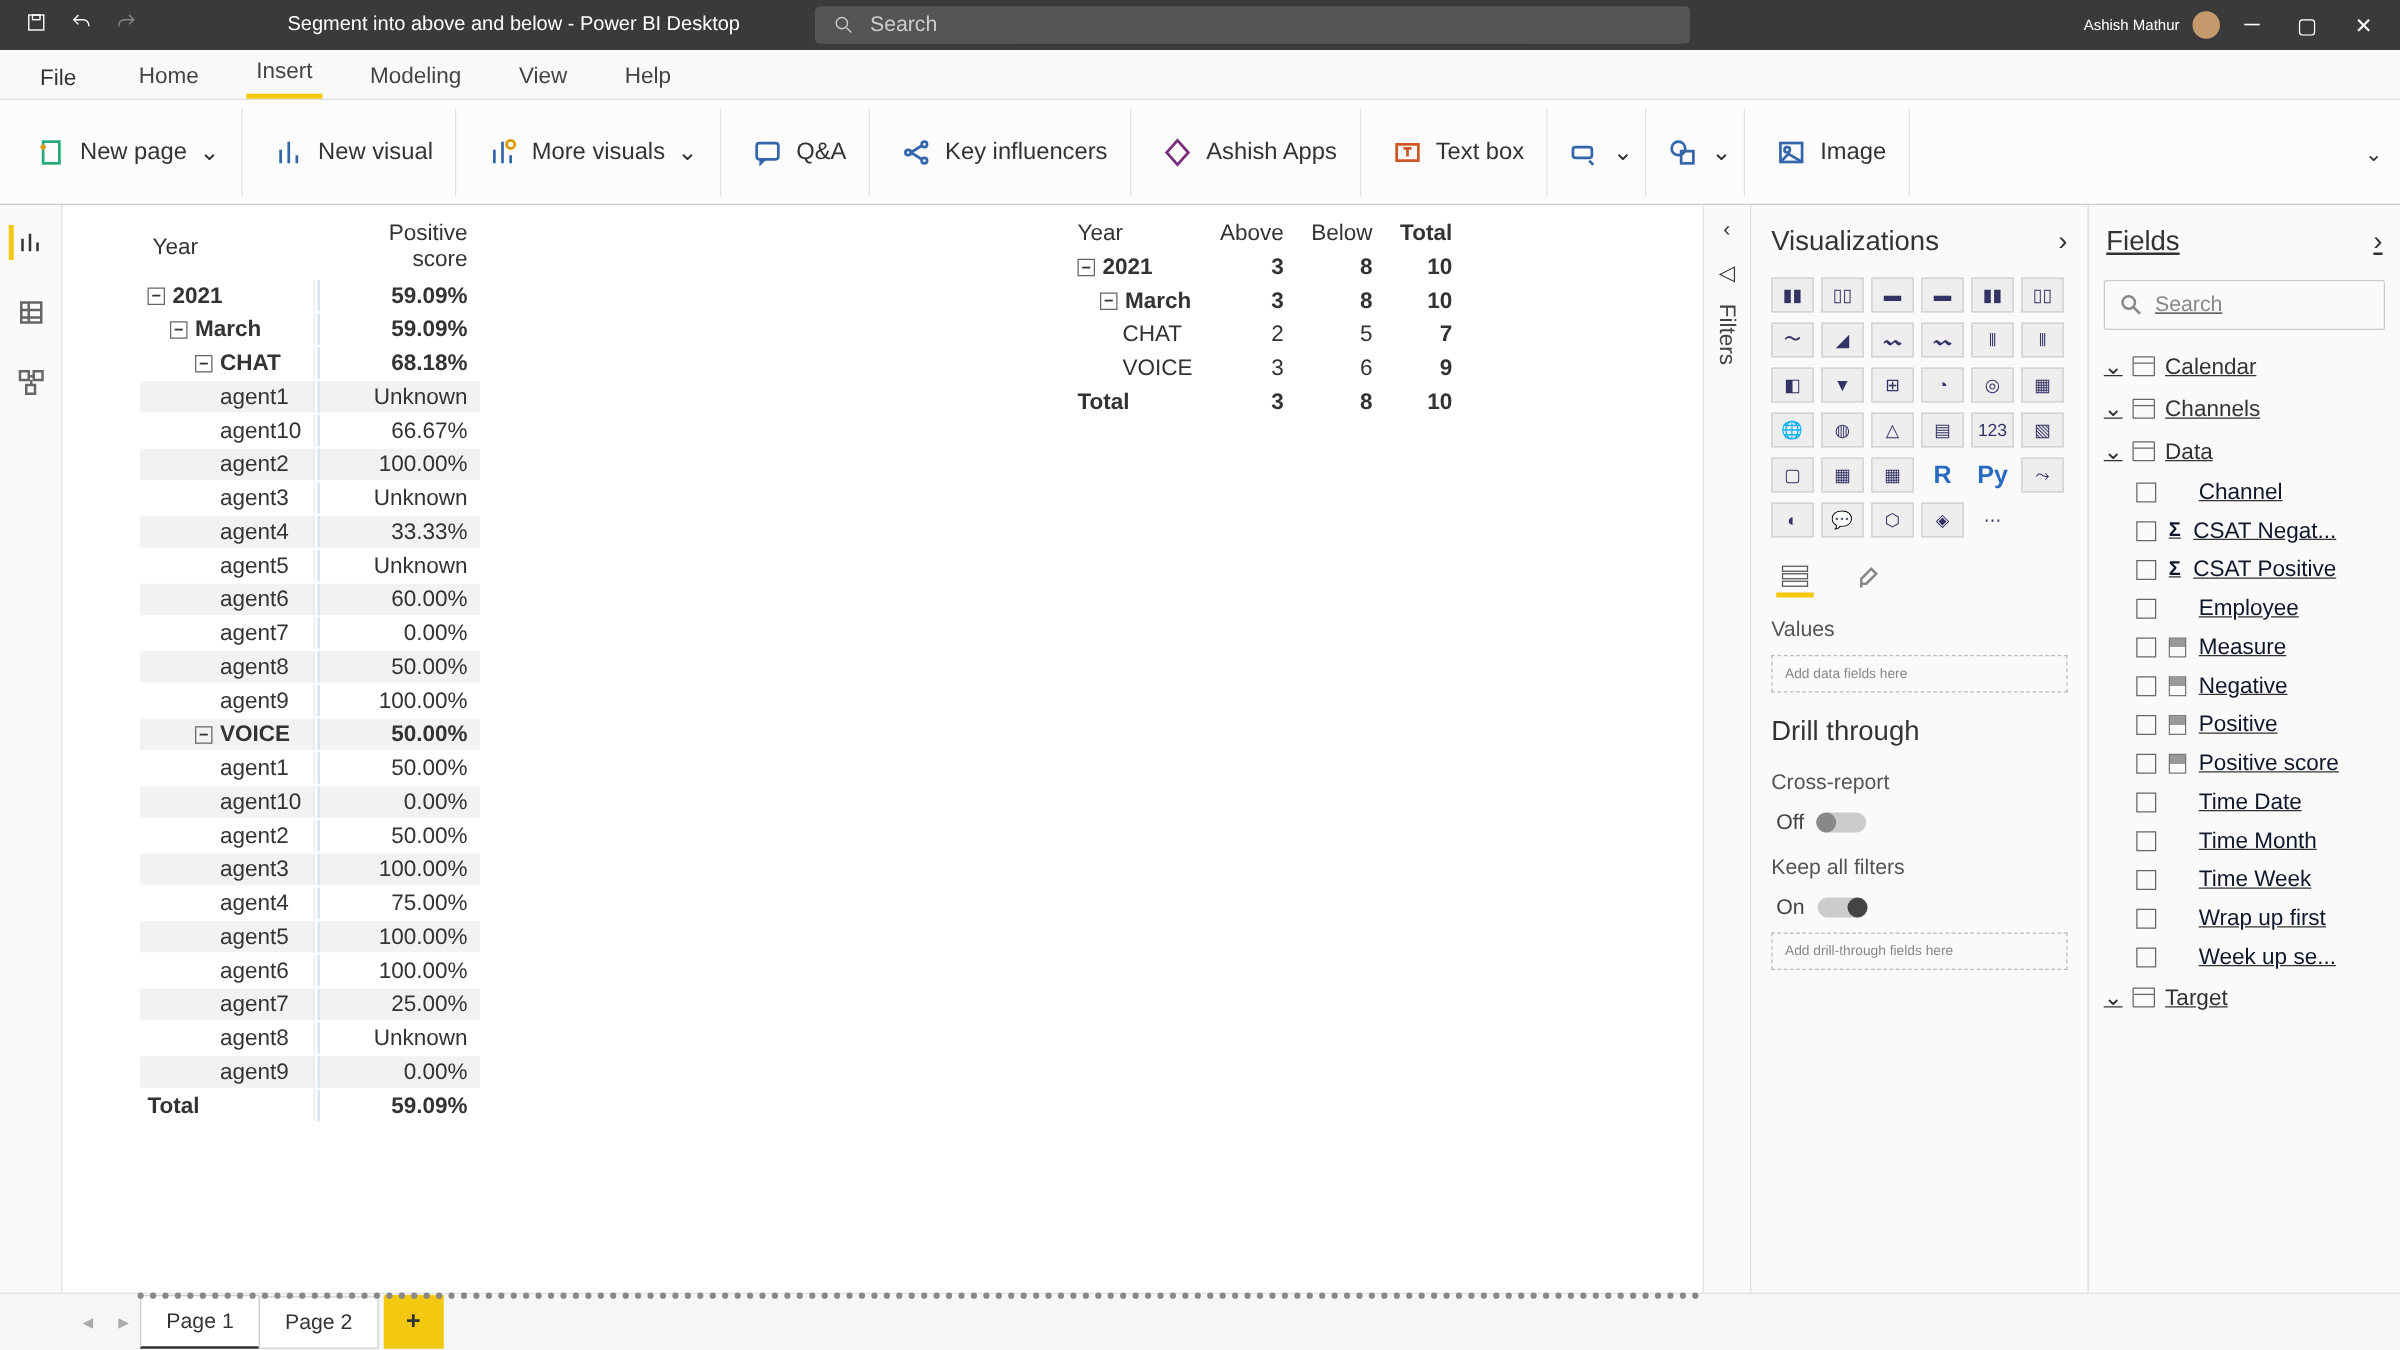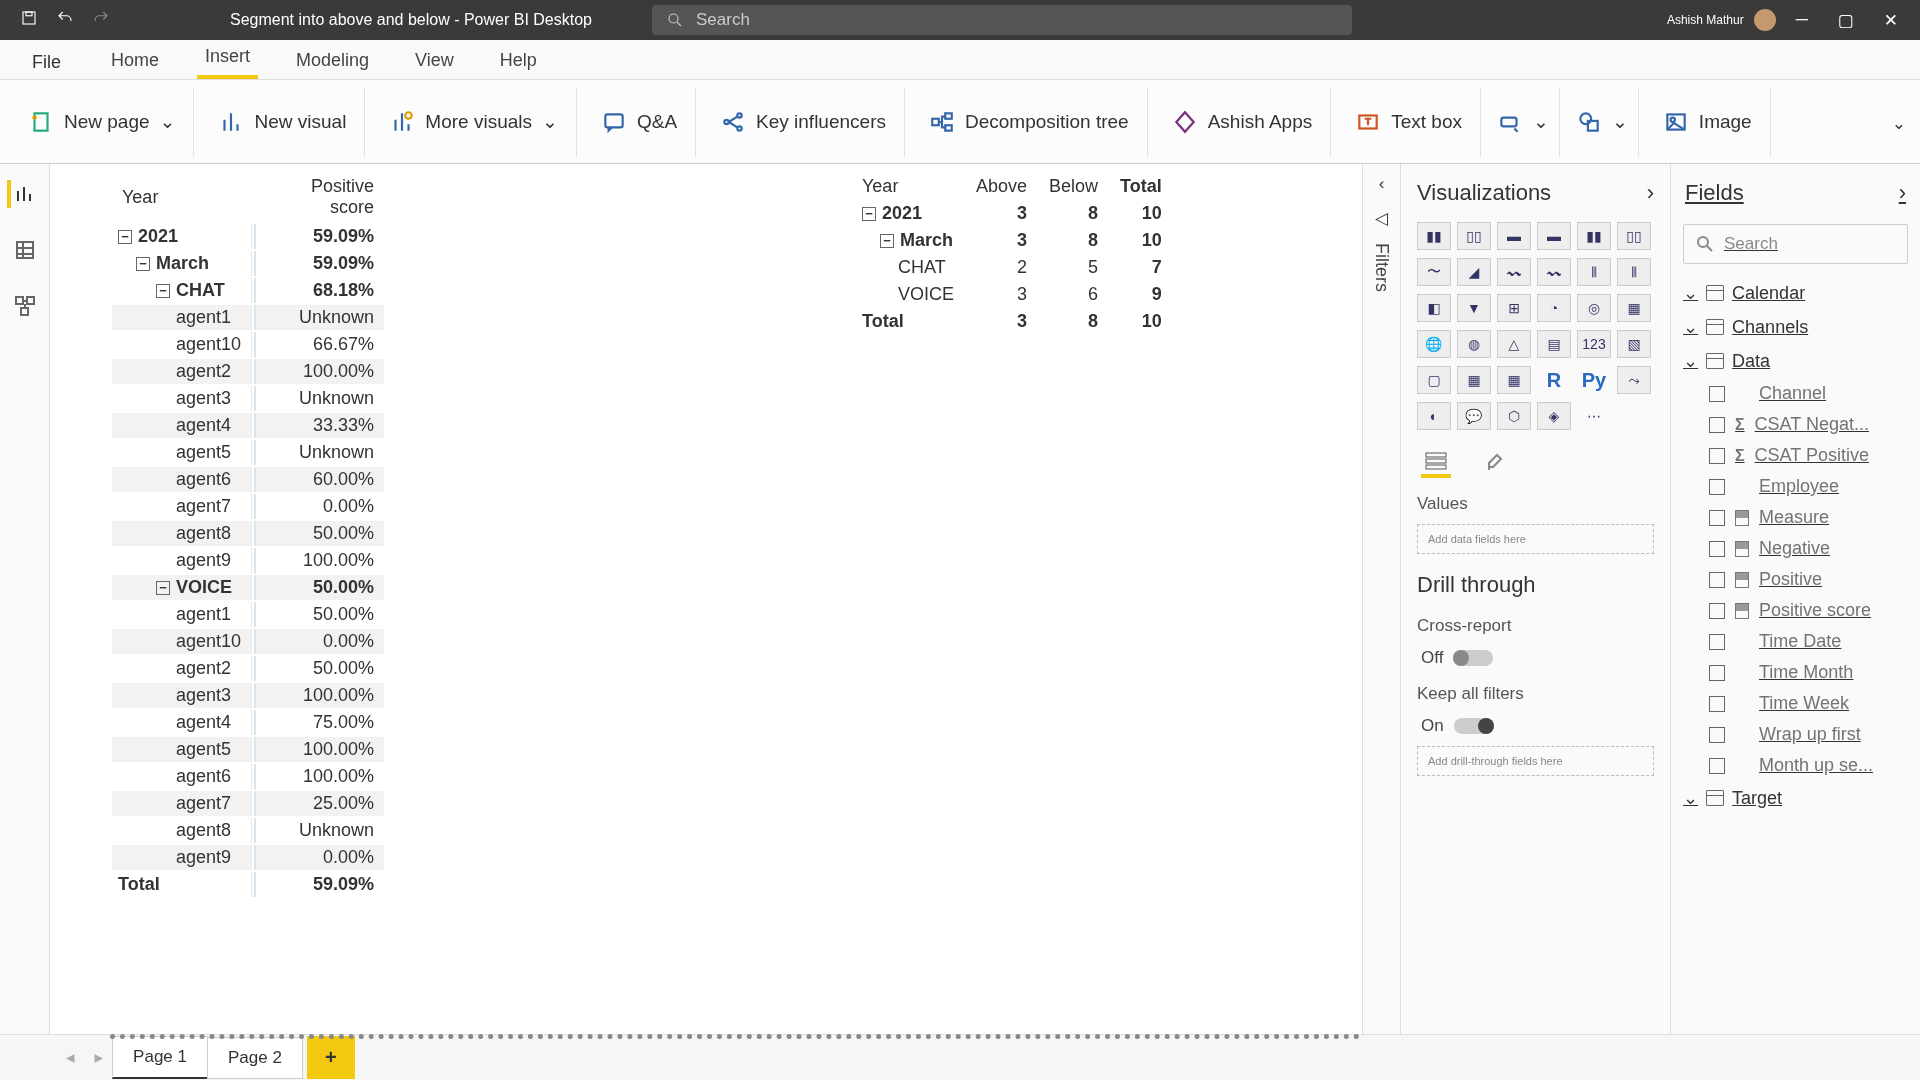--- a/index.html
+++ b/index.html
@@ -81,21 +81,21 @@
 .toggle-row { display: flex; align-items: center; gap: 10px; padding: 6px 10px; font-size: 17px; color: #444; }
 .toggle { width: 40px; height: 16px; border-radius: 10px; background: #ccc; position: relative; }
 .toggle .knob { width: 16px; height: 16px; background: #444; border-radius: 50%; position: absolute; top: 0; }
 .toggle.off .knob { left: 0; background: #888; }
 .toggle.on .knob { right: 0; }
 
 
 .fields-pane { width: 250px; background: #fafafa; border-left: 1px solid #ddd; padding: 10px 8px; text-decoration: underline; }
 .fields-search { border: 1px solid #ccc; height: 40px; display: flex; align-items: center; gap: 10px; padding: 0 12px; color: #888; margin: 6px 4px 12px; border-radius: 2px; }
 .field-group { display: flex; align-items: center; gap: 8px; padding: 6px 4px; font-size: 18px; color: #333; }
-.field-item { display: flex; align-items: center; gap: 10px; padding: 5px 4px 5px 30px; font-size: 18px; color: #737373; }
+.field-item { display: flex; align-items: center; gap: 10px; padding: 5px 4px 5px 30px; font-size: 18px; color: #0f172a; }
 .checkbox { width: 16px; height: 16px; border: 1.5px solid #666; }
 .table-icon { width: 18px; height: 16px; border: 1.5px solid #666; border-radius: 1px; display:inline-block; position:relative;}
 .table-icon::after{content:'';position:absolute;top:4px;left:0;right:0;border-top:1.5px solid #666;}
 .sigma { font-weight: 700; font-size: 16px; }
 .measure-ico { width: 14px; height: 16px; border: 1.5px solid #777; background: linear-gradient(#999 50%, transparent 50%); }
 
 
 .page-tabs-row { height: 46px; background: #f6f6f6; border-top: 1px solid #ddd; display: flex; align-items: center; padding-left: 56px; }
 .page-tabs-row .nav-arrow { padding: 8px 10px; color: #aaa; }
 .page-tab { padding: 10px 20px; background: #fff; border: 1px solid #ccc; font-size: 17px; margin-left: -1px; }
@@ -178,29 +178,20 @@
     <span>Q&amp;A</span>
   </div>
   <div class="ribbon-btn">
     <svg class="ribbon-icon" viewBox="0 0 24 24" fill="none" stroke="#36a" stroke-width="2">
         <circle cx="6" cy="12" r="2"></circle>
         <circle cx="18" cy="6" r="2"></circle>
         <circle cx="18" cy="18" r="2"></circle>
         <path d="M8 12l8-5M8 12l8 5"></path>
       </svg>
     <span>Key influencers</span>
-  </div>
-  <div class="ribbon-btn">
-    <svg class="ribbon-icon" viewBox="0 0 24 24" fill="none" stroke="#36a" stroke-width="2">
-        <rect x="3" y="9" width="6" height="6"></rect>
-        <rect x="15" y="4" width="6" height="5"></rect>
-        <rect x="15" y="15" width="6" height="5"></rect>
-        <path d="M9 12h3m0 0v-5h3m-3 5v5h3"></path>
-      </svg>
-    <span>Decomposition tree</span>
   </div>
   <div class="ribbon-btn">
     <svg class="ribbon-icon" viewBox="0 0 24 24" fill="none" stroke="#7a2e7a" stroke-width="2">
         <path d="M12 3l8 9-8 9-8-9z"></path>
       </svg>
     <span>Ashish Apps</span>
   </div>
   <div class="ribbon-btn">
     <svg class="ribbon-icon" viewBox="0 0 24 24" fill="none" stroke="#c52" stroke-width="2">
         <rect x="4" y="6" width="16" height="12"></rect>
@@ -584,21 +575,21 @@
           <span>Time Week</span>
         </div>
         <div class="field-item">
           <span class="checkbox"></span>
           <span style="width: 14px;"></span>
           <span>Wrap up first</span>
         </div>
         <div class="field-item">
           <span class="checkbox"></span>
           <span style="width: 14px;"></span>
-          <span>Month up se...</span>
+          <span>Week up se...</span>
         </div>
         <div class="field-group">
           <span style="transform: none;">⌄</span>
           <span class="table-icon"></span>
           <span>Target</span>
         </div>
       </div>
   </div>
 </div>
 

